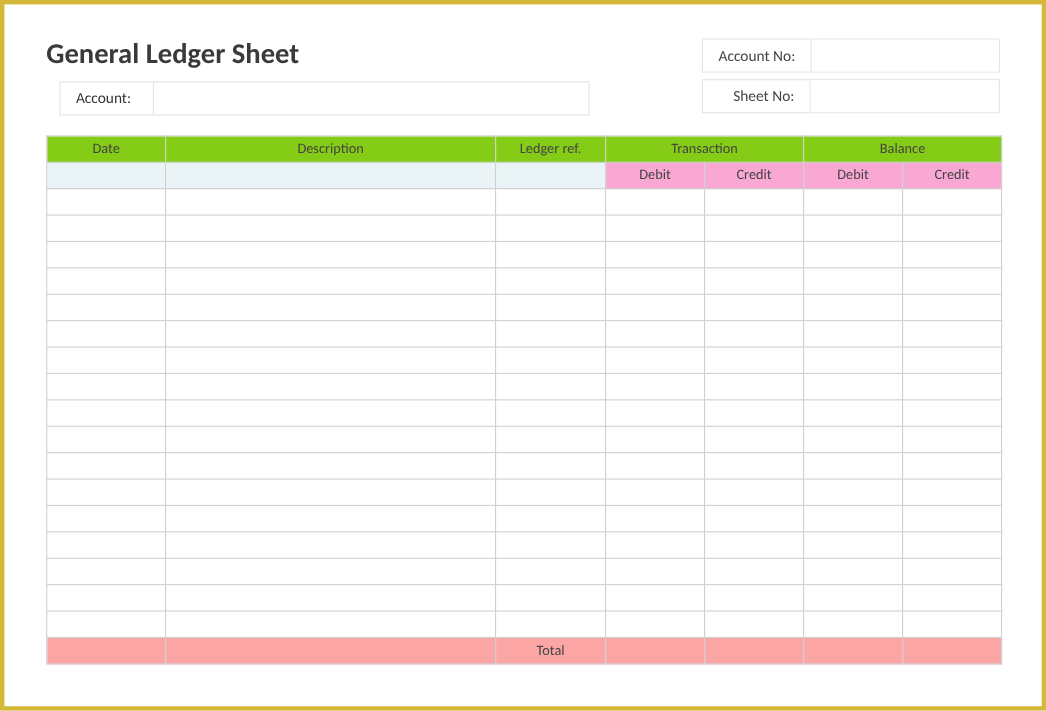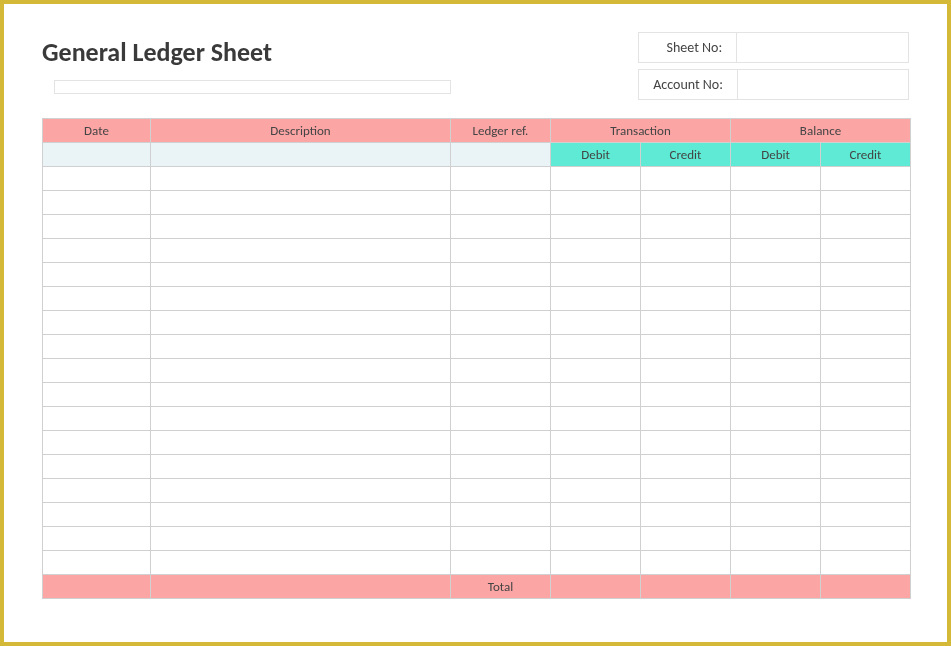--- a/index.html
+++ b/index.html
@@ -74,48 +74,49 @@
   table.ledger th,
   table.ledger td {
     border: 1px solid #d0d0d0;
     font-size: 13px;
     text-align: center;
     padding: 4px 4px;
     height: 24px;
     color: #444;
   }
   table.ledger th {
-    background: #fca5a5;
+    background: #84cc16;
     font-weight: 400;
   }
   .w-date { width: 108px; }
   .w-desc { width: 300px; }
   .w-journal { width: 100px; }
   .w-amt { width: 90px; }
-  tr.subhead td { background: #5eead4; }
+  tr.subhead td { background: #f9a8d4; }
   tr.subhead td.blank { background: #eaf3f5; }
   tr.total-row td { background: #fca5a5; }
 </style>
 </head>
 <body>
 
 <div class="header-area">
   <div class="left-head">
     <div class="title">General Ledger Sheet</div>
     <div class="account-box">
+      <div class="account-label">Account:</div>
       <div class="account-value"></div>
     </div>
   </div>
   <div class="field-boxes-right">
     <div class="field-wrap">
-      <div class="field-label">Sheet No:</div>
+      <div class="field-label">Account No:</div>
       <div class="field-value"></div>
     </div>
     <div class="field-wrap">
-      <div class="field-label">Account No:</div>
+      <div class="field-label">Sheet No:</div>
       <div class="field-value"></div>
     </div>
   </div>
 </div>
 
 <table class="ledger">
   <colgroup>
     <col class="w-date">
       <col class="w-desc">
       <col class="w-journal">

